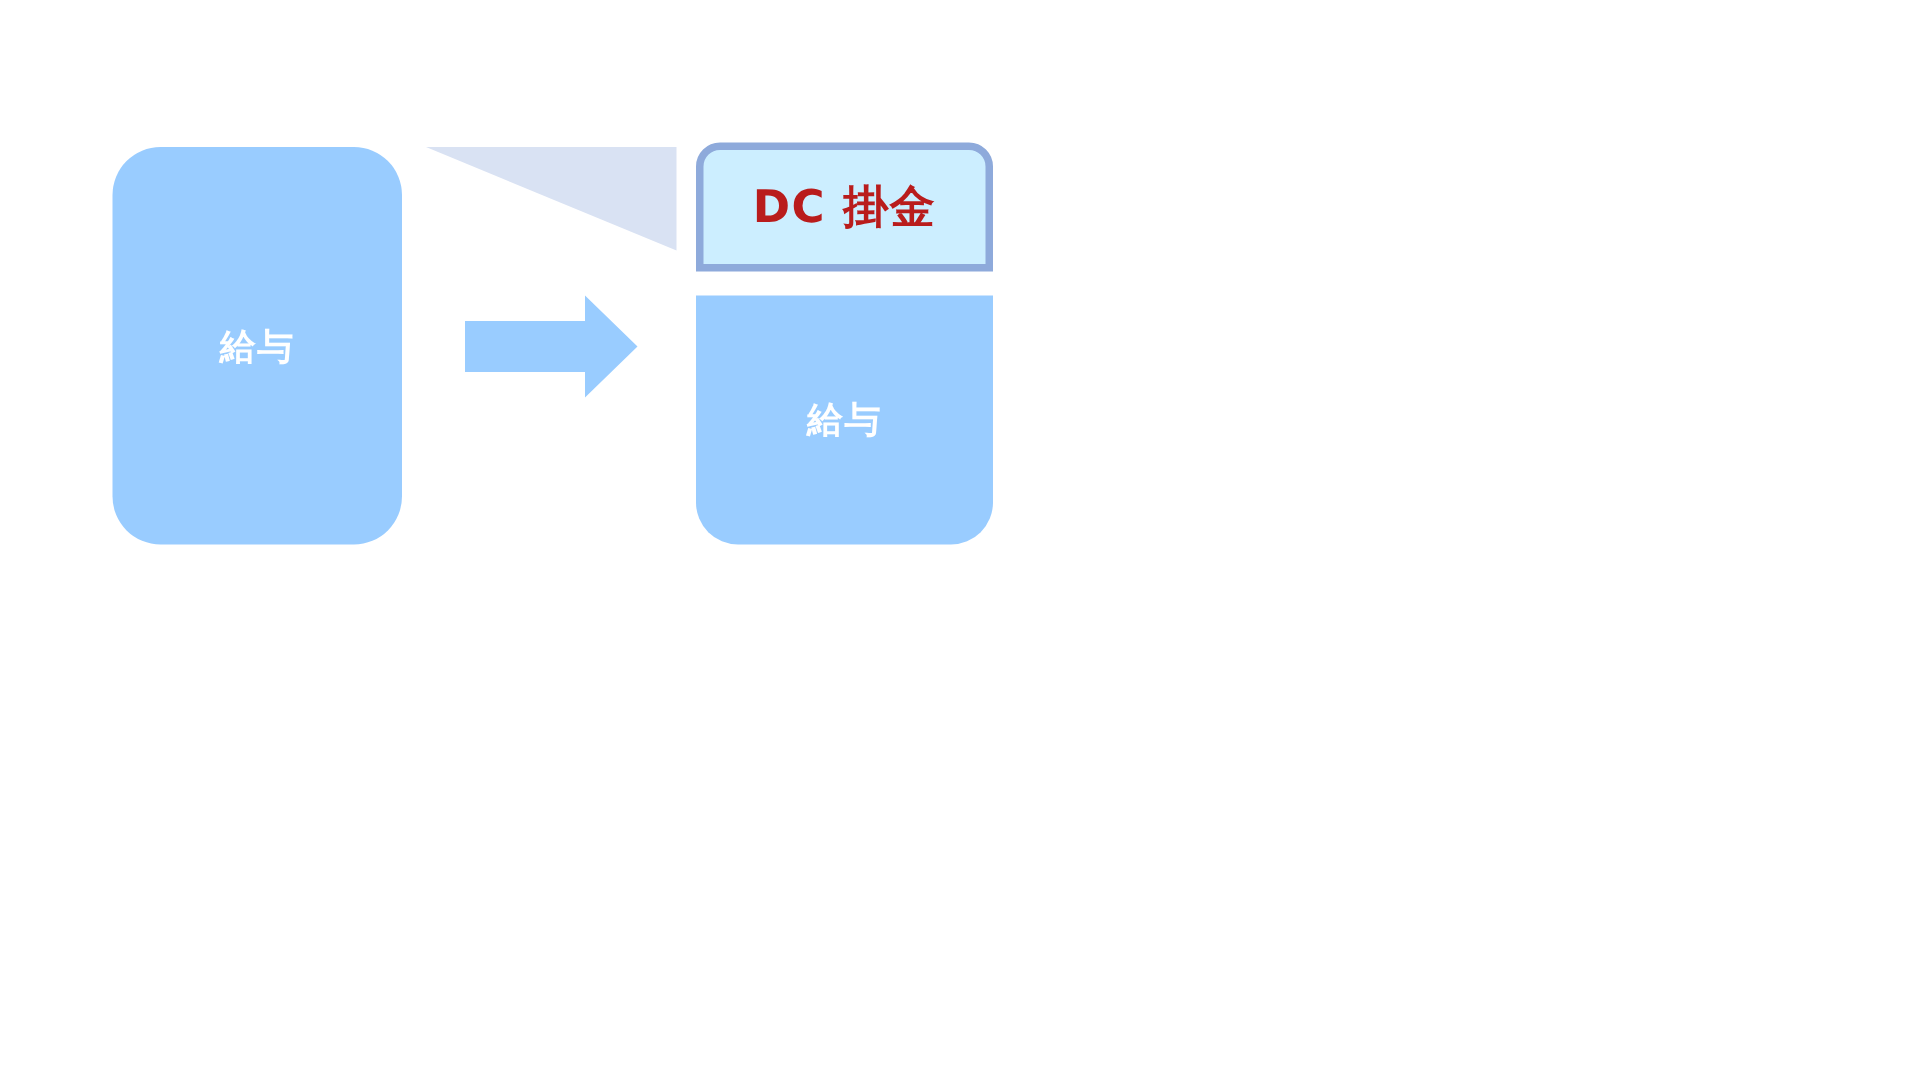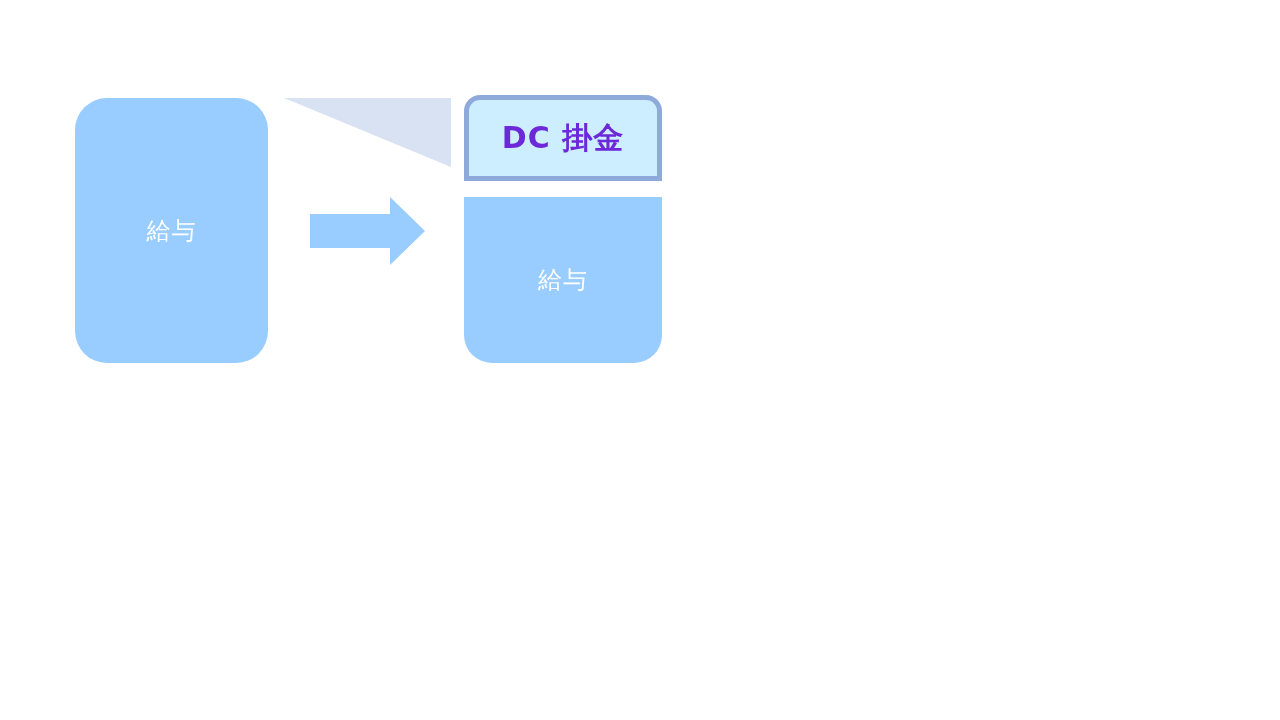--- a/index.html
+++ b/index.html
@@ -33,21 +33,21 @@
     .salary-after {
       left: 464px;
       top: 197px;
       width: 198px;
       height: 166px;
       border-radius: 0 0 28px 28px;
     }
     .salary-label {
       color: #ffffff;
       font-size: 24px;
-      font-weight: normal;
+      font-weight: bold;
       letter-spacing: 1px;
     }
     .dc-box {
       left: 464px;
       top: 95px;
       width: 198px;
       height: 86px;
       border-style: solid;
       border-width: 5px;
       border-radius: 16px 16px 0 0;
@@ -72,20 +72,20 @@
     <polygon id="wedge" points="284,98 451,98 451,167" fill="#d9e2f3"></polygon>
 
     <polygon id="arrow" points="310,214 390,214 390,197 425,231 390,265 390,248 310,248" fill="#99ccff"></polygon>
   </svg>
 
   <div class="box salary-before" id="salaryBefore" style="background: rgb(153, 204, 255);">
     <span class="salary-label" style="color: rgb(255, 255, 255);">給与</span>
   </div>
 
   <div class="box dc-box" id="dcBox" style="background: rgb(204, 238, 255); border-color: rgb(142, 170, 219);">
-    <span class="dc-label" id="dcLabel" style="color: #6d28d9;">DC 掛金</span>
+    <span class="dc-label" id="dcLabel" style="color: #b91c1c;">DC 掛金</span>
   </div>
 
   <div class="box salary-after" id="salaryAfter" style="background: rgb(153, 204, 255);">
     <span class="salary-label" style="color: rgb(255, 255, 255);">給与</span>
   </div>
 
 </div>
 
 </body></html>

